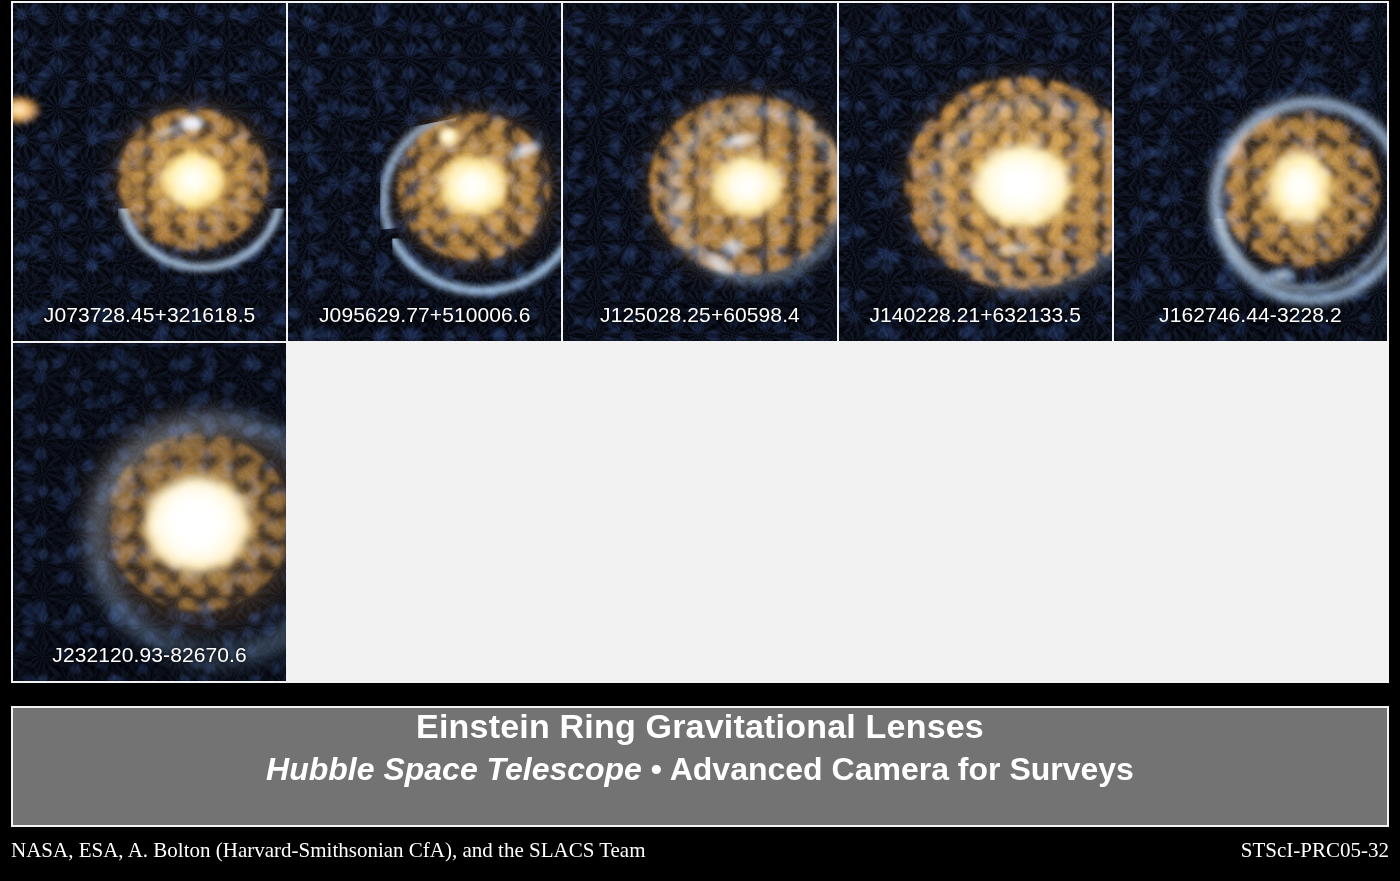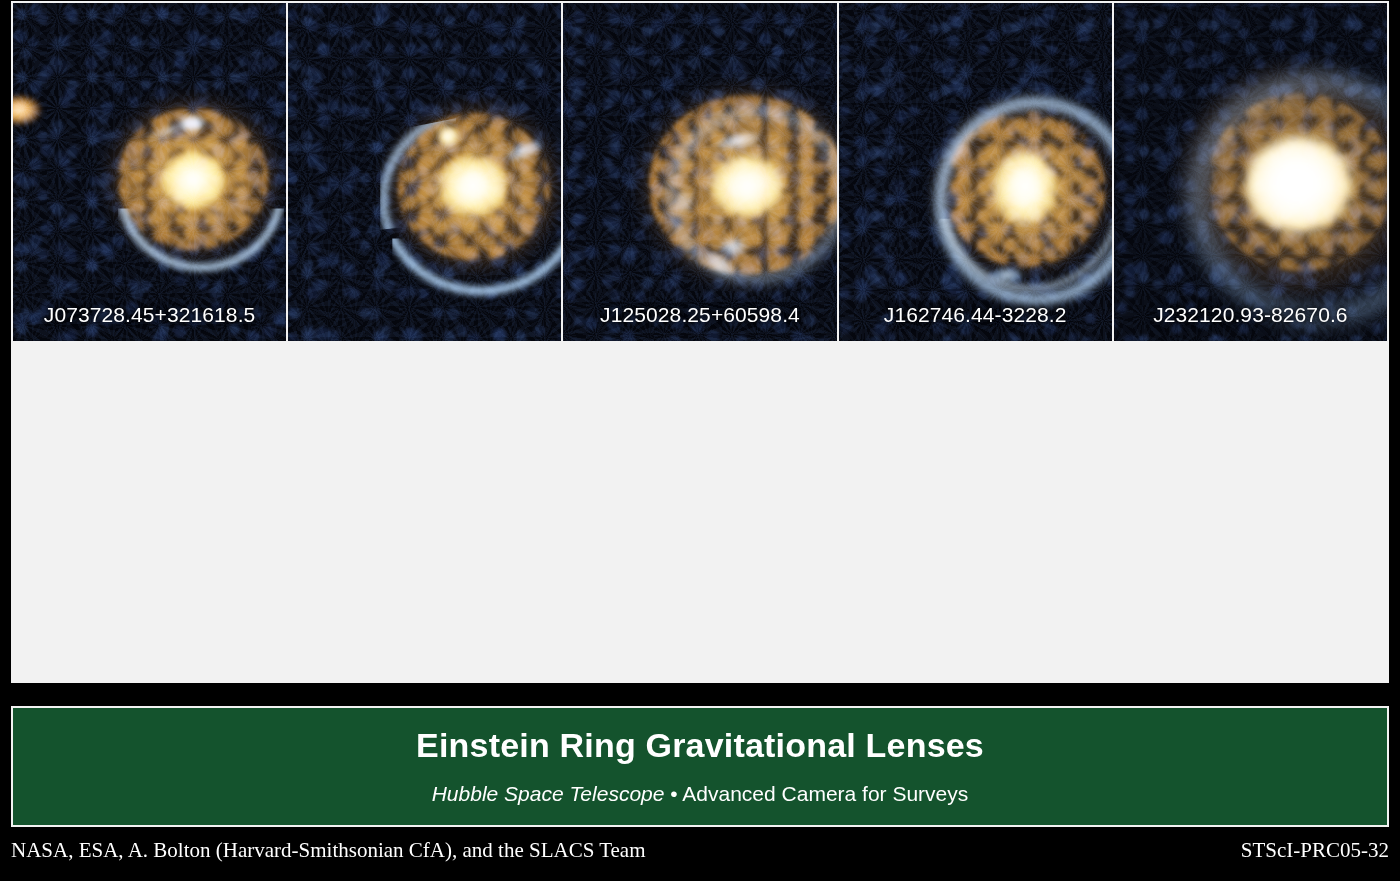--- a/index.html
+++ b/index.html
@@ -154,37 +154,38 @@
 
   
   #title-box {
     position: absolute;
     left: 11px;
     top: 706px;
     width: 1378px;
     height: 121px;
     border: 2px solid #f2f2f2;
     box-sizing: border-box;
-    background: #14532d;
+    background: #737373;
     display: flex;
     flex-direction: column;
     align-items: center;
-    justify-content: center;
+    justify-content: flex-start;
   }
   #main-title {
     font-size: 34px;
     font-weight: bold;
     line-height: 1.1;
     letter-spacing: 0.2px;
   }
   #subtitle {
-    font-size: 21px;
+    font-size: 32px;
     line-height: 1.15;
-    margin-top: 18px;
+    margin-top: 6px;
     white-space: nowrap;
+    font-weight: bold;
   }
   #subtitle .ital {
     font-style: italic;
   }
 
   
   #credit-row {
     position: absolute;
     left: 11px;
     right: 11px;
@@ -243,20 +244,21 @@
                   border: 7px solid rgba(176,208,242,0.92);
                   clip-path: polygon(0% 14%, 38% 6%, 34% 62%, 0% 66%);
                   filter: blur(3.6px);"></div>
       <div class="arc" style="left:92px; top:104px; width:186px; height:172px;
                   border: 8px solid rgba(170,204,240,0.95);
                   clip-path: polygon(6% 70%, 100% 70%, 100% 114%, 6% 114%);
                   filter: blur(3.4px);"></div>
       <div class="knot" style="left:216px; top:140px; width:40px; height:16px;
                   background: radial-gradient(ellipse at 50% 50%, rgba(196,224,250,0.9) 0%, rgba(130,172,216,0.5) 52%, transparent 80%);
                   transform: rotate(-22deg);"></div>
+      <div class="panel-label">J095629.77+510006.6</div>
     </div>
 
 
     <div class="panel">
       <div class="sky" style="background-position: 5px 17px, 29px 9px, 15px 27px, 37px 13px, 9px 33px, 21px 3px, 33px 25px, 7px 19px, 25px 11px, 17px 35px, 3px 7px, 31px 29px, 11px 15px, 27px 21px, 19px 5px;"></div>
       <div class="grain" style="background-position: 23px 9px, 13px 25px;"></div>
       <div class="halo" style="left:78px; top:84px; width:212px; height:196px;
                   background: radial-gradient(ellipse at 50% 50%, rgba(224,164,72,0.72) 0%, rgba(176,118,44,0.44) 42%, rgba(106,72,32,0.2) 70%, transparent 86%);"></div>
       <div class="mottle" style="left:86px; top:92px; width:196px; height:180px; background-position: 3px 11px, 16px 5px, 9px 19px, 21px 14px, 5px 2px, 13px 23px;"></div>
       <div class="arc" style="left:104px; top:104px; width:162px; height:158px;
@@ -271,20 +273,37 @@
       <div class="knot" style="left:156px; top:234px; width:28px; height:20px;
                   background: radial-gradient(ellipse at 50% 50%, rgba(210,232,252,0.95) 0%, rgba(134,176,220,0.5) 52%, transparent 80%);"></div>
       <div class="knot" style="left:140px; top:252px; width:34px; height:18px;
                   background: radial-gradient(ellipse at 50% 50%, rgba(190,220,248,0.85) 0%, rgba(126,168,214,0.45) 54%, transparent 80%);
                   transform: rotate(38deg);"></div>
       <div class="knot" style="left:110px; top:186px; width:22px; height:26px;
                   background: radial-gradient(ellipse at 50% 50%, rgba(178,210,244,0.7) 0%, transparent 76%);"></div>
       <div class="panel-label">J125028.25+60598.4</div>
     </div>
 
+    <div class="panel">
+      <div class="sky" style="background-position: 13px 29px, 33px 17px, 7px 9px, 25px 35px, 19px 21px, 39px 5px, 11px 13px, 29px 27px, 3px 33px, 21px 7px, 35px 19px, 9px 25px, 27px 11px, 15px 37px, 31px 15px;"></div>
+      <div class="grain" style="background-position: 5px 19px, 27px 11px;"></div>
+      <div class="halo" style="left:58px; top:66px; width:250px; height:228px;
+                  background: radial-gradient(ellipse at 50% 50%, rgba(232,174,80,0.8) 0%, rgba(186,126,48,0.52) 36%, rgba(112,76,34,0.24) 64%, transparent 84%);"></div>
+      <div class="mottle" style="left:66px; top:74px; width:234px; height:212px; background-position: 8px 3px, 19px 12px, 2px 21px, 14px 7px, 23px 17px, 6px 14px; opacity:0.95;"></div>
+      <div class="arc" style="left:92px; top:96px; width:184px; height:170px;
+                  border: 12px solid rgba(146,182,224,0.35);
+                  filter: blur(7px);"></div>
+      <div class="core" style="left:136px; top:142px; width:96px; height:82px;
+                  background: radial-gradient(ellipse at 48% 48%, #ffffff 0%, #ffffff 22%, #fff7dd 42%, #ffdc97 62%, rgba(222,150,54,0.45) 80%, transparent 94%);
+                  filter: blur(4px);"></div>
+      <div class="knot" style="left:148px; top:238px; width:56px; height:16px;
+                  background: radial-gradient(ellipse at 50% 50%, rgba(190,218,246,0.7) 0%, transparent 78%);
+                  transform: rotate(-8deg);"></div>
+      <div class="panel-label">J140228.21+632133.5</div>
+    </div>
 
     <div class="panel">
       <div class="sky" style="background-position: 27px 13px, 9px 31px, 21px 5px, 5px 23px, 35px 11px, 15px 35px, 31px 19px, 3px 27px, 23px 9px, 13px 17px, 29px 33px, 7px 21px, 19px 15px, 37px 25px, 11px 29px;"></div>
       <div class="grain" style="background-position: 15px 27px, 31px 7px;"></div>
       <div class="halo" style="left:98px; top:100px; width:176px; height:172px;
                   background: radial-gradient(ellipse at 50% 50%, rgba(230,170,74,0.78) 0%, rgba(182,124,46,0.46) 40%, rgba(108,72,30,0.2) 68%, transparent 86%);"></div>
       <div class="mottle" style="left:106px; top:108px; width:160px; height:156px; background-position: 11px 6px, 3px 18px, 17px 10px, 7px 2px, 20px 21px, 13px 15px;"></div>
       <div class="arc" style="left:96px; top:94px; width:180px; height:186px;
                   border: 11px solid rgba(176,208,242,0.82);
                   filter: blur(4.2px);"></div>

